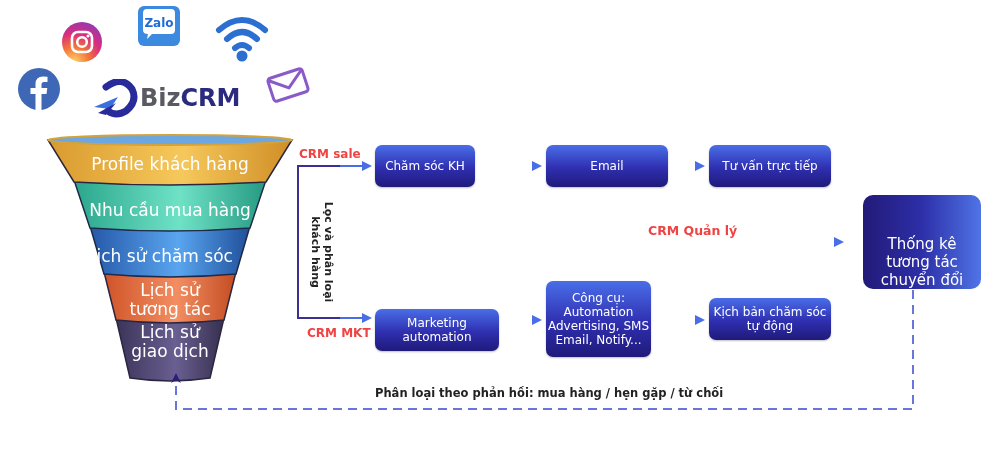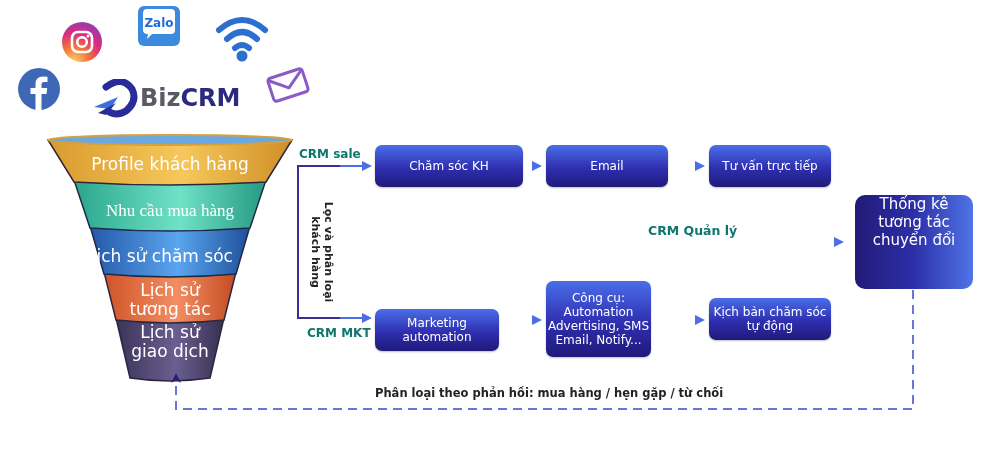--- a/index.html
+++ b/index.html
@@ -12,25 +12,25 @@
   .funnel-label { position: absolute; color: #ffffff; text-align: center;
                   font-size: 17px; line-height: 19px; width: 200px; }
 
   
   .box { position: absolute; border-radius: 7px; color: #ffffff; display: flex;
          align-items: center; justify-content: center; text-align: center;
          font-size: 12px; line-height: 14px;
          background: linear-gradient(180deg, #4a6ee8 0%, #2f2fb0 55%, #1f1a7a 100%);
          box-shadow: 0 1px 2px rgba(0,0,0,0.25); }
   .box-stats { position: absolute; border-radius: 10px; color: #ffffff; display: flex;
-         align-items: flex-start; justify-content: center; text-align: center;
+         align-items: flex-end; justify-content: center; text-align: center;
          font-size: 15px; line-height: 18px;
-         background: linear-gradient(90deg, #221a78 0%, #2d2fa8 50%, #4f74e6 100%); }
-
-  .orange { position: absolute; color: #0f766e; font-weight: bold; font-size: 12px; }
+         background: linear-gradient(90deg, #221a78 0%, #2d2fa8 50%, #4f74e6 100%); margin-left: 8px; }
+
+  .orange { position: absolute; color: #ef4444; font-weight: bold; font-size: 12px; }
   .vert-label { position: absolute; transform: rotate(90deg); transform-origin: left top;
                 font-size: 11px; font-weight: bold; color: #222; line-height: 13px; text-align: center; width: 120px; }
   .feedback { position: absolute; font-size: 11.5px; font-weight: bold; color: #222; }
 </style>
 </head>
 <body>
 
 <div class="icon" style="left:61px;top:21px;width:42px;height:42px;">
   <svg width="42" height="42" viewBox="0 0 42 42">
     <defs>
@@ -129,21 +129,21 @@
 
   <path d="M50 94 L210 94 L196 142 Q130 148 64 142 Z" fill="url(#gb)" stroke="#1e2a48" stroke-width="1.5"></path>
 
   <path d="M34 48 L226 48 L210 96 Q130 102 50 96 Z" fill="url(#gg)" stroke="#1e2a48" stroke-width="1.5"></path>
 
   <path d="M8 8 L252 8 L226 50 Q130 56 34 50 Z" fill="url(#gy)" stroke="#2b2540" stroke-width="1.5"></path>
   <ellipse cx="130" cy="8" rx="122" ry="5" fill="#6aa7e3" stroke="#d4a23c" stroke-width="2"></ellipse>
 </svg>
 
 <div class="funnel-label" style="left:70px;top:155px;">Profile khách hàng</div>
-<div class="funnel-label" style="left:70px;top:201px;font-family:Liberation Serif, serif;">Nhu cầu mua hàng</div>
+<div class="funnel-label" style="left:70px;top:201px;">Nhu cầu mua hàng</div>
 <div class="funnel-label" style="left:60px;top:247px;">Lịch sử chăm sóc</div>
 <div class="funnel-label" style="left:70px;top:281px;">
   <div>Lịch sử</div>
   <div>tương tác</div>
 </div>
 <div class="funnel-label" style="left:70px;top:323px;">
   <div>Lịch sử</div>
   <div>giao dịch</div>
 </div>
 
@@ -178,21 +178,21 @@
 </svg>
 
 <div class="orange" style="left:299px;top:147px;">CRM sale</div>
 <div class="orange" style="left:290px;top:326px;margin-left:17px;">CRM MKT</div>
 <div class="vert-label" style="left:335px;top:192px;">
   <div>Lọc và phân loại</div>
   <div>khách hàng</div>
 </div>
 <div class="orange" style="left:648px;top:223px;font-size:12.5px;">CRM Quản lý</div>
 
-<div class="box" style="left:375px;top:145px;width:148px;height:42px;">
+<div class="box" style="left:375px;top:145px;width:100px;height:42px;">
   <span>Chăm sóc KH</span>
 </div>
 <div class="box" style="left:546px;top:145px;width:122px;height:42px;">
   <span>Email</span>
 </div>
 <div class="box" style="left:709px;top:145px;width:122px;height:42px;">
   <span>Tư vấn trực tiếp</span>
 </div>
 
 <div class="box" style="left:375px;top:309px;width:124px;height:42px;">

